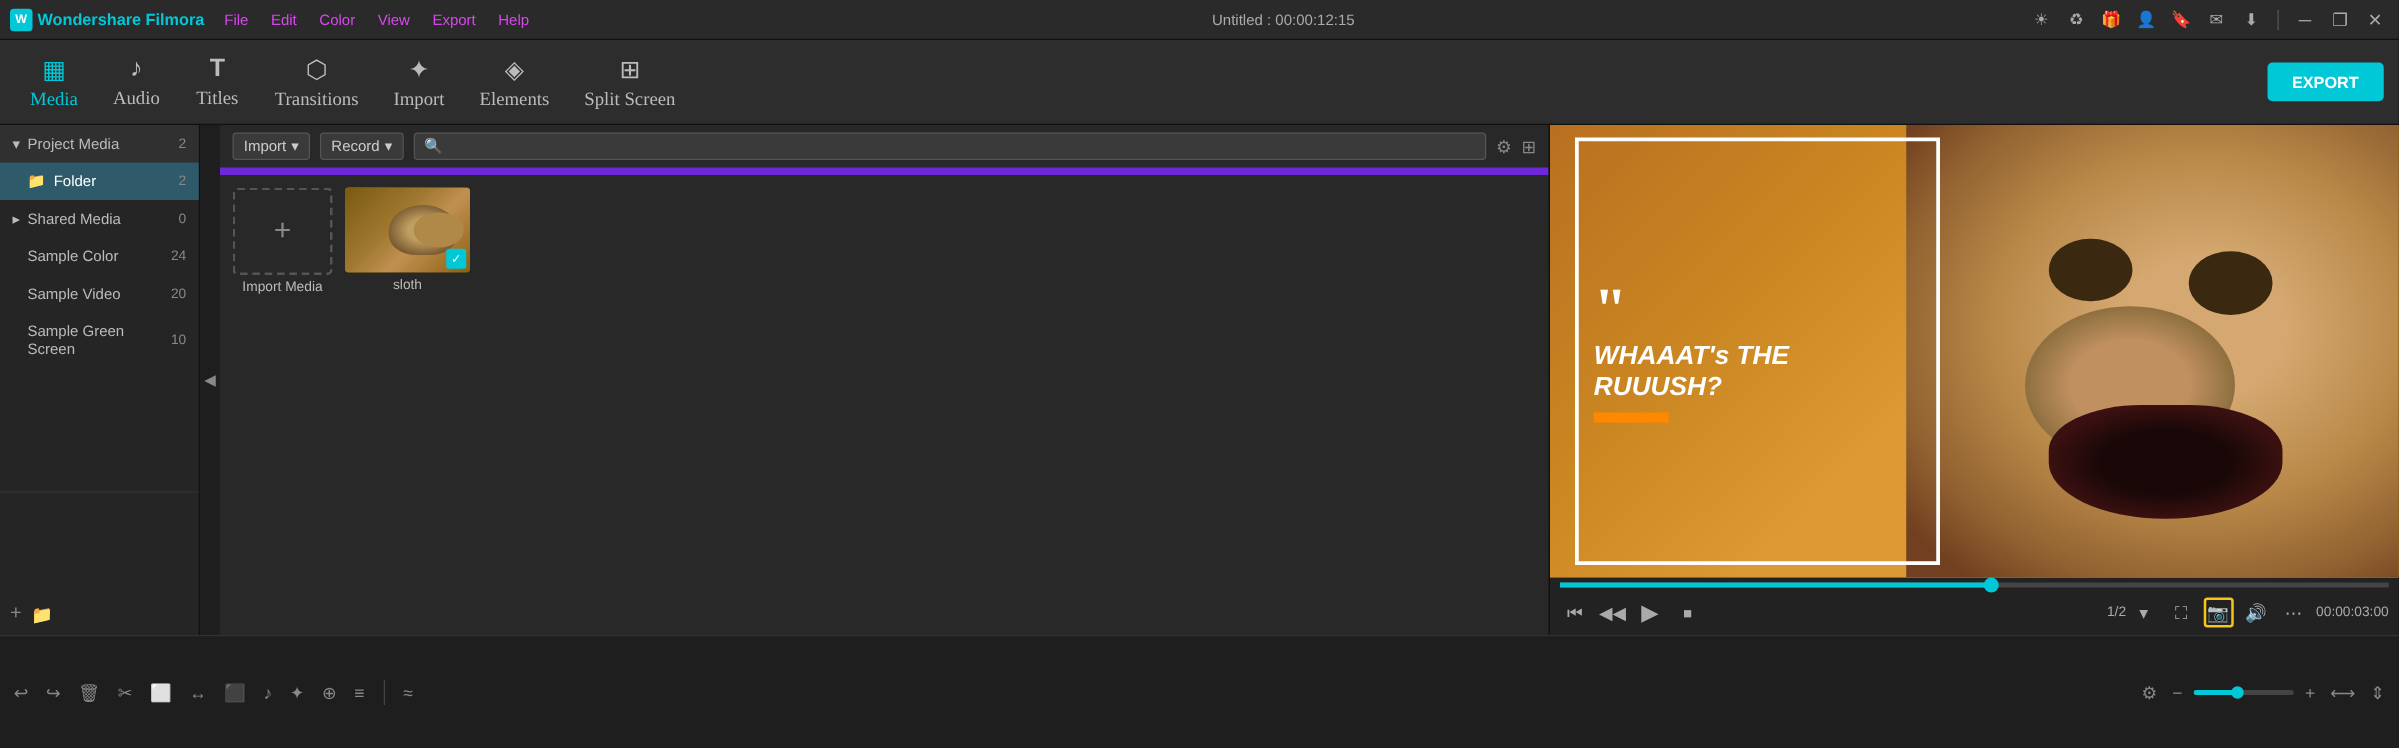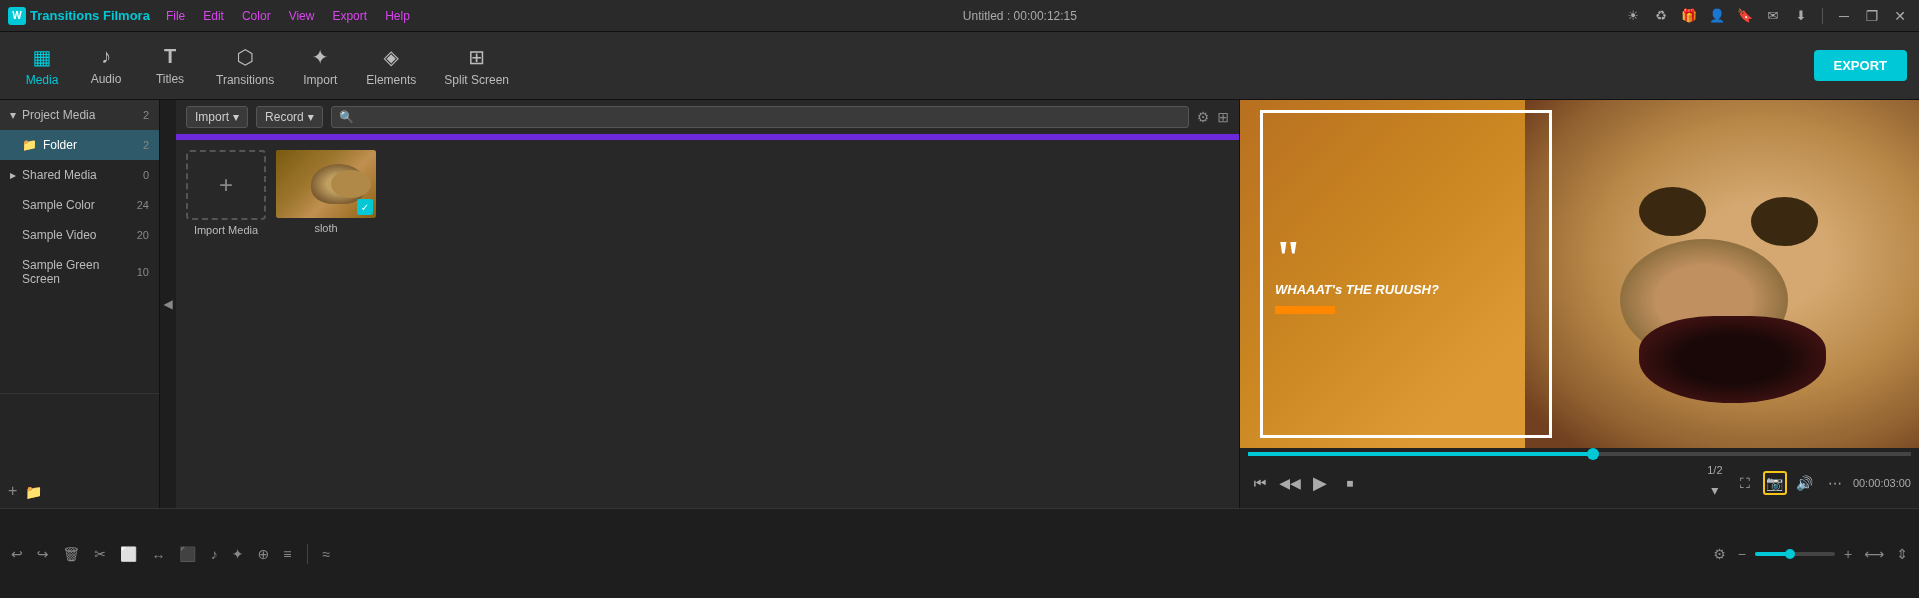--- a/index.html
+++ b/index.html
@@ -15,21 +15,21 @@
     .titlebar-center { color: #aaa; font-size: 12px; }
     .titlebar-right { display: flex; gap: 6px; align-items: center; }
     .titlebar-icon { width: 22px; height: 22px; display: flex; align-items: center; justify-content: center; cursor: pointer; color: #aaa; font-size: 13px; }
     .titlebar-btn { width: 22px; height: 22px; display: flex; align-items: center; justify-content: center; cursor: pointer; color: #aaa; font-size: 14px; }
 
     
     .toolbar { background: #2d2d2d; height: 68px; display: flex; align-items: center; padding: 0 12px; gap: 4px; border-bottom: 1px solid #111; flex-shrink: 0; }
     .tool-item { display: flex; flex-direction: column; align-items: center; justify-content: center; gap: 4px; padding: 4px 12px; cursor: pointer; border-radius: 4px; min-width: 60px; color: #bbb; }
     .tool-item.active { color: #00c8d7; }
     .tool-item .icon { font-size: 20px; }
-    .tool-item .label { font-size: 12px; }
+    .tool-item .label { font-size: 15px; font-family: Liberation Serif, serif; }
     .toolbar-spacer { flex: 1; }
     .export-btn { background: #00c8d7; color: #fff; border: none; padding: 8px 20px; border-radius: 4px; font-size: 13px; font-weight: bold; cursor: pointer; }
 
     
     .main { display: flex; flex: 1; overflow: hidden; }
 
     
     .sidebar { width: 160px; background: #252525; border-right: 1px solid #111; display: flex; flex-direction: column; flex-shrink: 0; }
     .sidebar-item { display: flex; align-items: center; justify-content: space-between; padding: 8px 10px; cursor: pointer; color: #bbb; font-size: 12px; }
     .sidebar-item.active { background: #2e5a6a; color: #fff; }
@@ -58,48 +58,48 @@
     
     .sloth-thumb { background: linear-gradient(135deg, #b8860b 0%, #8b6914 50%, #6b4f10 100%); }
     .snapshot-thumb { background: linear-gradient(135deg, #cc8800 0%, #aa6600 40%, #7a4a00 100%); }
 
     
     .preview-panel { width: 680px; background: #1a1a1a; display: flex; flex-direction: column; flex-shrink: 0; border-left: 1px solid #111; }
     .preview-video { flex: 1; position: relative; overflow: hidden; background: #cc8800; }
     .preview-bg { position: absolute; inset: 0; background: linear-gradient(135deg, #b87020 0%, #cc8822 30%, #dd9933 50%); }
     .quote-box { position: absolute; left: 20px; top: 10px; bottom: 10px; width: 43%; border: 3px solid #fff; padding: 12px; display: flex; flex-direction: column; justify-content: center; }
     .quote-mark { color: #fff; font-size: 48px; font-weight: bold; line-height: 1; font-family: Georgia, serif; }
-    .quote-text { color: #fff; font-size: 13px; font-weight: 900; font-style: italic; line-height: 1.2; font-family: Arial, sans-serif; }
+    .quote-text { color: #fff; font-size: 21px; font-weight: 900; font-style: italic; line-height: 1.2; font-family: Arial, sans-serif; }
     .quote-accent { width: 60px; height: 8px; background: #ff8800; margin-top: 8px; }
 
     .preview-controls { background: #222; padding: 4px 0; flex-shrink: 0; }
     .progress-bar { height: 4px; background: #444; margin: 0 8px 6px; position: relative; cursor: pointer; }
     .progress-fill { height: 100%; background: linear-gradient(to right, #00c8d7, #00c8d7); width: 52%; }
     .progress-thumb { width: 12px; height: 12px; background: #00c8d7; border-radius: 50%; position: absolute; top: -4px; left: calc(52% - 6px); }
     .ctrl-row { display: flex; align-items: center; padding: 2px 8px; gap: 6px; }
     .ctrl-btn { background: none; border: none; color: #aaa; cursor: pointer; font-size: 14px; padding: 2px; width: 24px; height: 24px; display: flex; align-items: center; justify-content: center; }
     .ctrl-btn.snapshot-btn { border: 2px solid #f5c518; color: #f5c518; border-radius: 3px; }
     .ctrl-spacer { flex: 1; }
     .time-display { color: #aaa; font-size: 11px; }
-    .page-nav { display: flex; align-items: center; gap: 2px; color: #aaa; font-size: 11px; flex-direction: column; }
+    .page-nav { display: flex; align-items: center; gap: 2px; color: #aaa; font-size: 11px; }
 
     
     .timeline { height: 90px; background: #1e1e1e; border-top: 1px solid #333; display: flex; align-items: center; padding: 0 8px; gap: 8px; flex-shrink: 0; }
     .timeline-tools { display: flex; gap: 8px; align-items: center; }
     .tl-btn { background: none; border: none; color: #888; cursor: pointer; font-size: 14px; padding: 3px; }
     .snapshot-canvas { width: 100%; height: 100%; background: linear-gradient(135deg, #b87a20 0%, #cc8822 50%, #aa6600 100%); position: relative; overflow: hidden; display: flex; align-items: center; justify-content: center; }
   </style>
 </head>
 <body>
 
 <div class="titlebar">
   <div class="titlebar-left">
     <div class="titlebar-logo">
       <div class="titlebar-logo-icon">W</div>
-      <span>Transitions Filmora</span>
+      <span>Wondershare Filmora</span>
     </div>
     <div class="titlebar-menus">
       <span>File</span>
       <span>Edit</span>
       <span>Color</span>
       <span>View</span>
       <span>Export</span>
       <span>Help</span>
     </div>
   </div>

